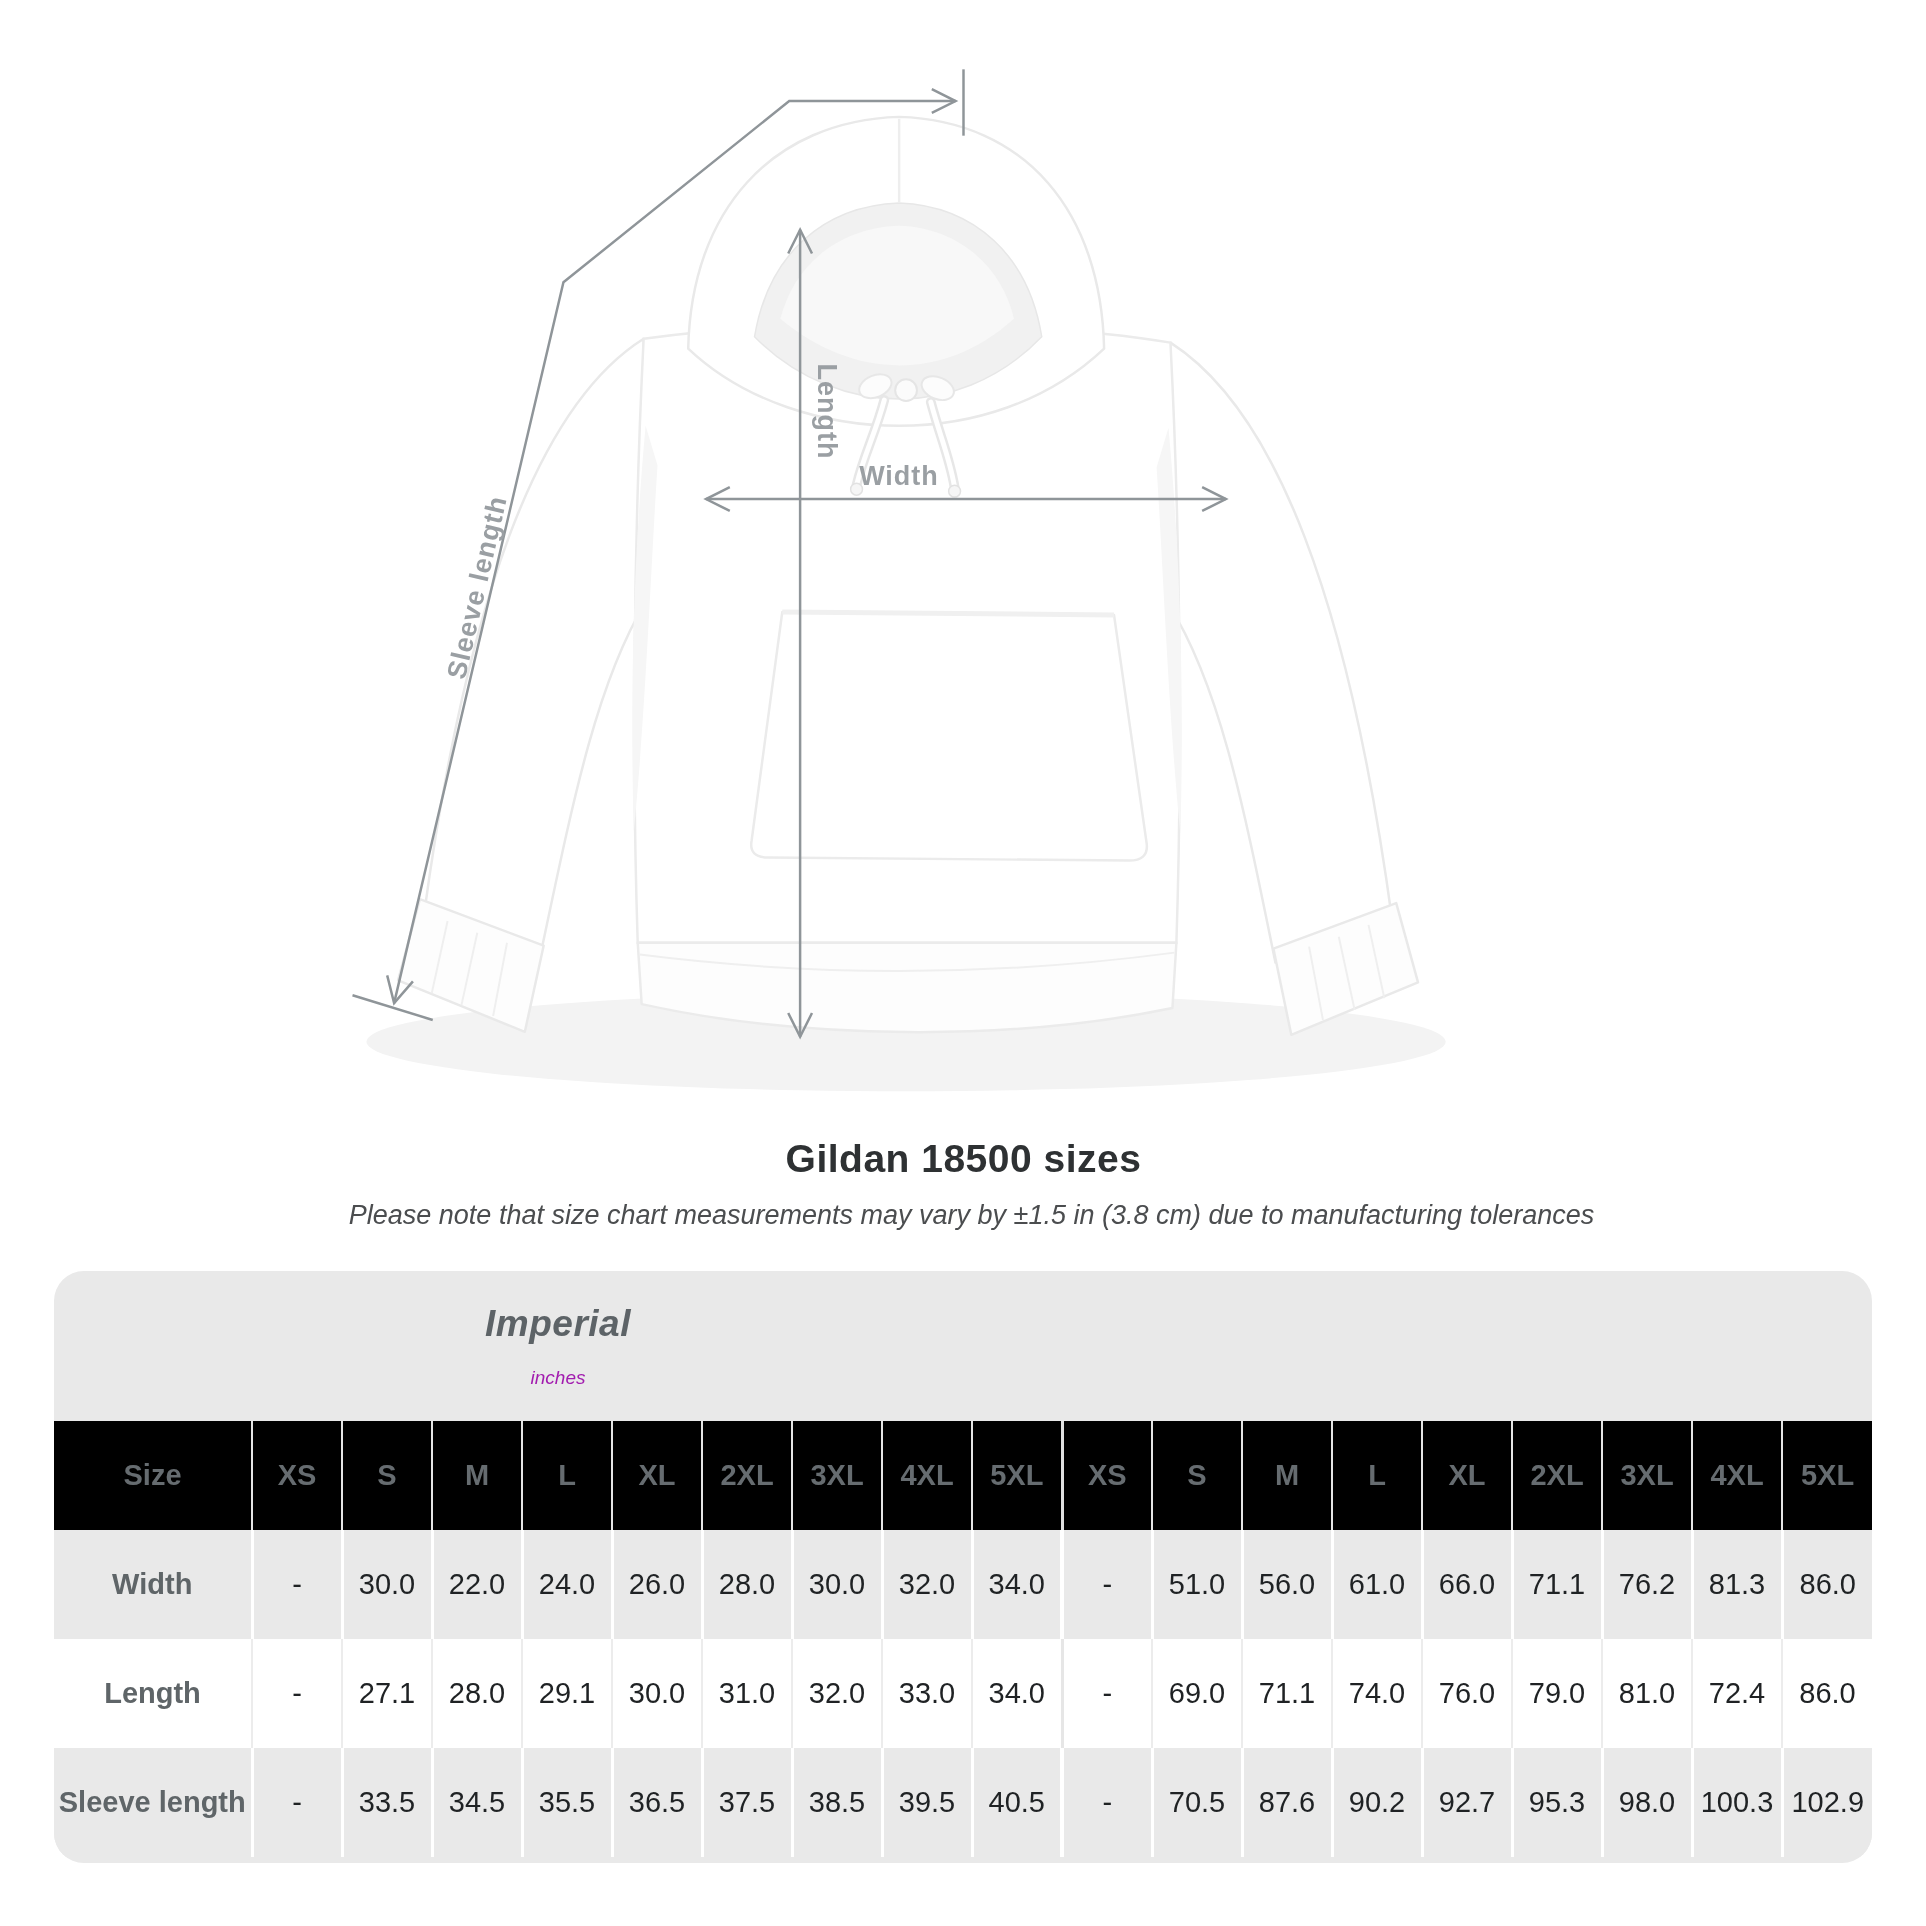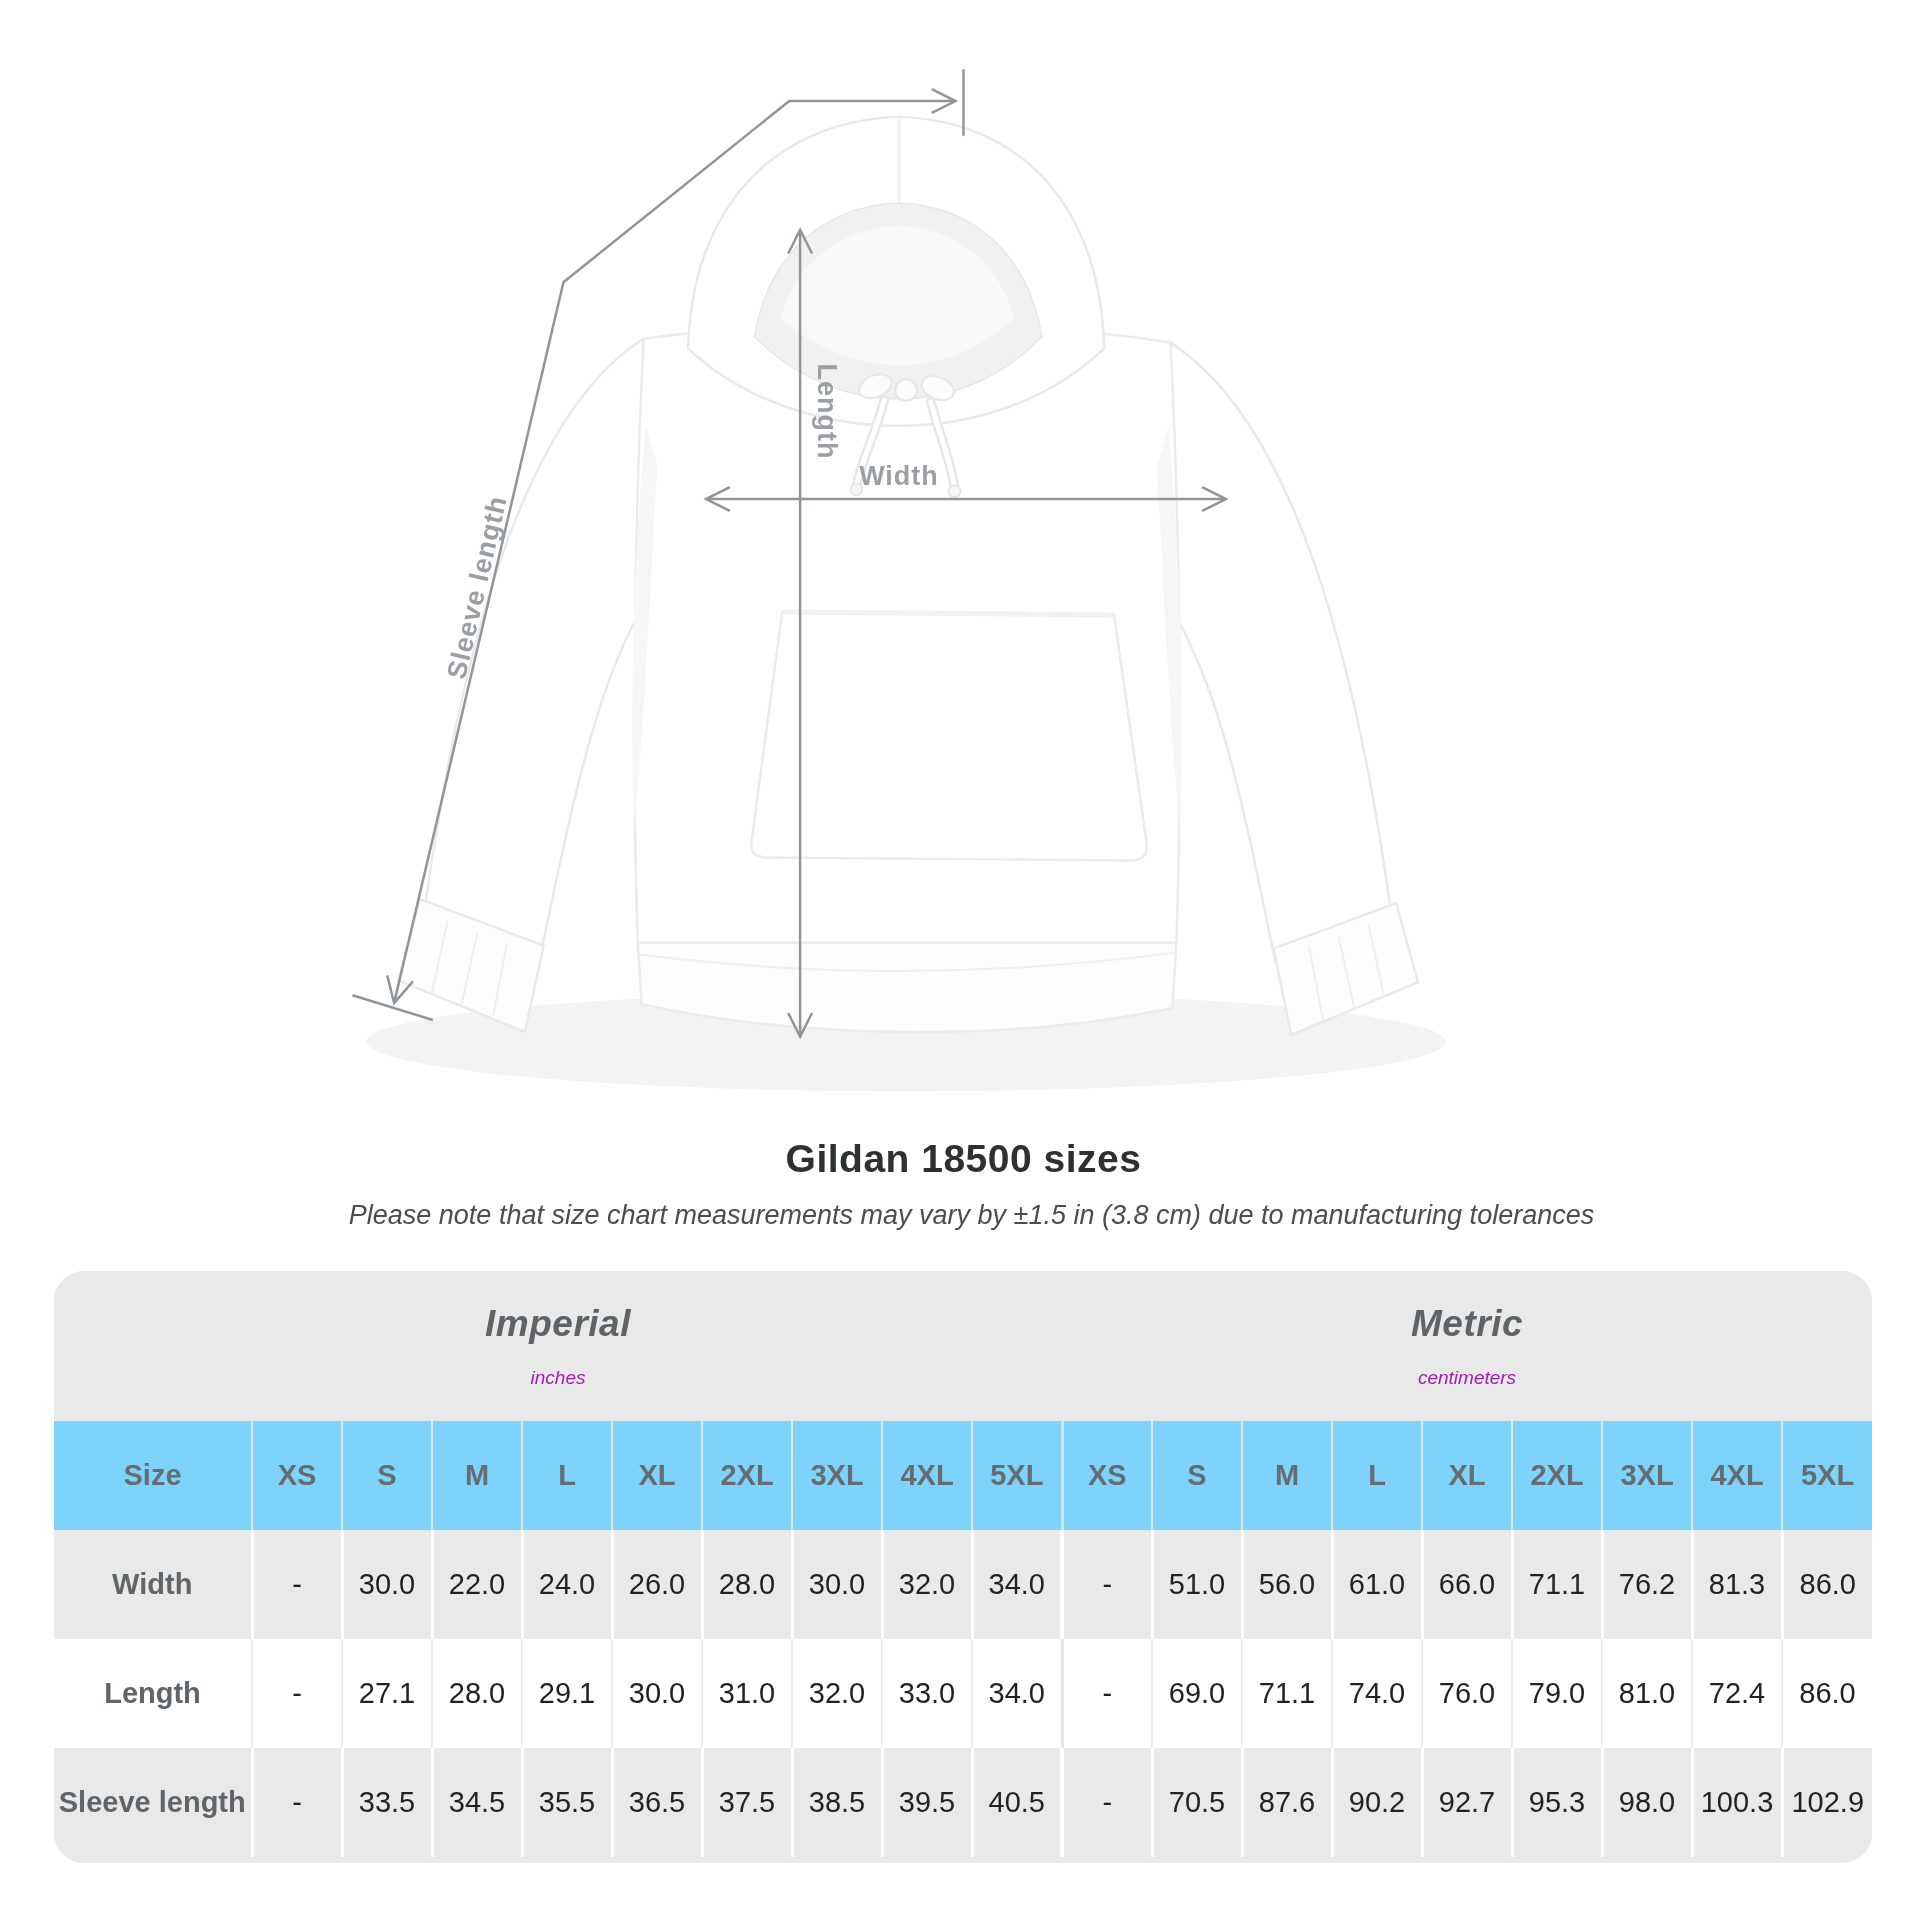--- a/index.html
+++ b/index.html
@@ -35,21 +35,21 @@
   .unit-cell{display:flex;flex-direction:column;align-items:center;justify-content:center;gap:22px;}
   .unit-cell.imperial{flex:0 0 55.45%;}
   .unit-cell.metric{flex:0 0 44.55%;}
   .unit-label{font-size:37px;font-weight:bold;font-style:italic;color:#5d6367;letter-spacing:0.5px;}
   .unit-sublabel{font-size:19px;font-style:italic;color:#a21caf;}
   table.size-table{width:100%;border-collapse:collapse;table-layout:fixed;}
   .size-table th,.size-table td{
     padding:0;margin:0;text-align:center;vertical-align:middle;height:109px;
     font-size:29px;box-sizing:border-box;
   }
-  tr.size-row{background:#7dd3fc;}
+  tr.size-row{background:#000000;}
   tr.size-row th{color:#666c70;font-weight:bold;font-size:29px;height:109px;}
   tr.size-row th.size-col{border-left:2px solid #e6e6e6;}
   tr.size-row th.group-start{border-left:3px solid #e0e0e0;}
   th.row-header,th.row-label{color:#5f6568;font-weight:bold;font-size:29px;}
   tbody tr.row-gray{background:#e9e9e9;}
   tbody tr.row-gray td{border-left:3px solid #ffffff;color:#1f2224;}
   tbody tr.row-gray td.group-start{border-left:4px solid #ffffff;}
   tbody tr.row-white{background:#ffffff;}
   tbody tr.row-white td{border-left:2px solid #ececec;color:#1f2224;}
   tbody tr.row-white td.group-start{border-left:3px solid #e6e6e6;}
@@ -121,24 +121,20 @@
 </div>
 
 <div class="page-title">Gildan 18500 sizes</div>
 <div class="page-subtitle">Please note that size chart measurements may vary by ±1.5 in (3.8 cm) due to manufacturing tolerances</div>
 
 <div class="table-card">
   <div class="unit-band">
     <div class="unit-cell imperial">
       <div class="unit-label">Imperial</div>
       <div class="unit-sublabel">inches</div>
-    </div>
-    <div class="unit-cell metric">
-      <div class="unit-label">Metric</div>
-      <div class="unit-sublabel">centimeters</div>
     </div>
   </div>
   <table class="size-table">
     <colgroup id="table-cols">
         <col style="width: 198px;">
         <col>
         <col>
         <col>
         <col>
         <col>

